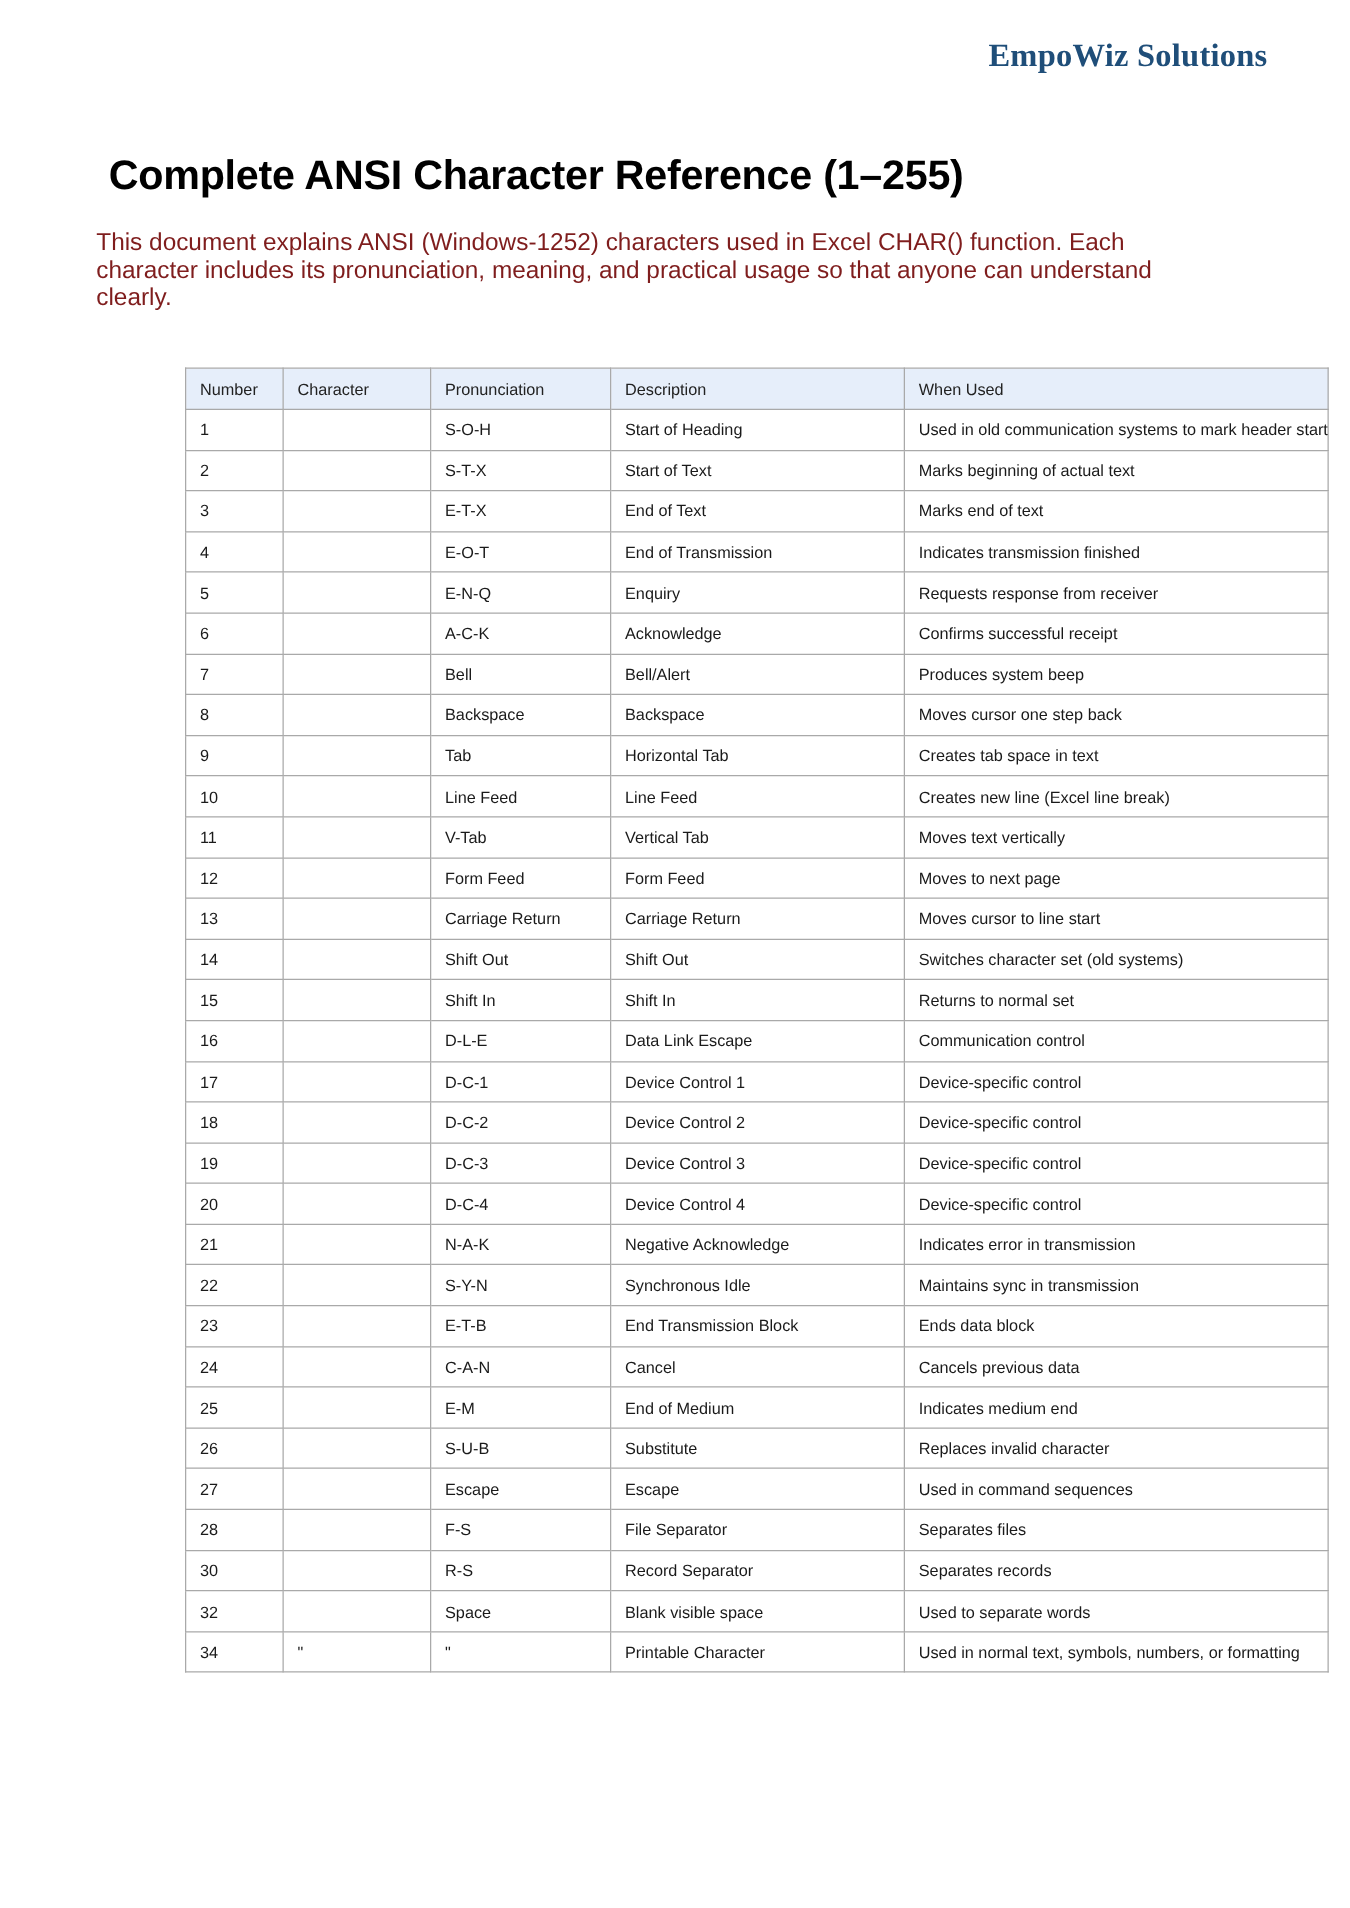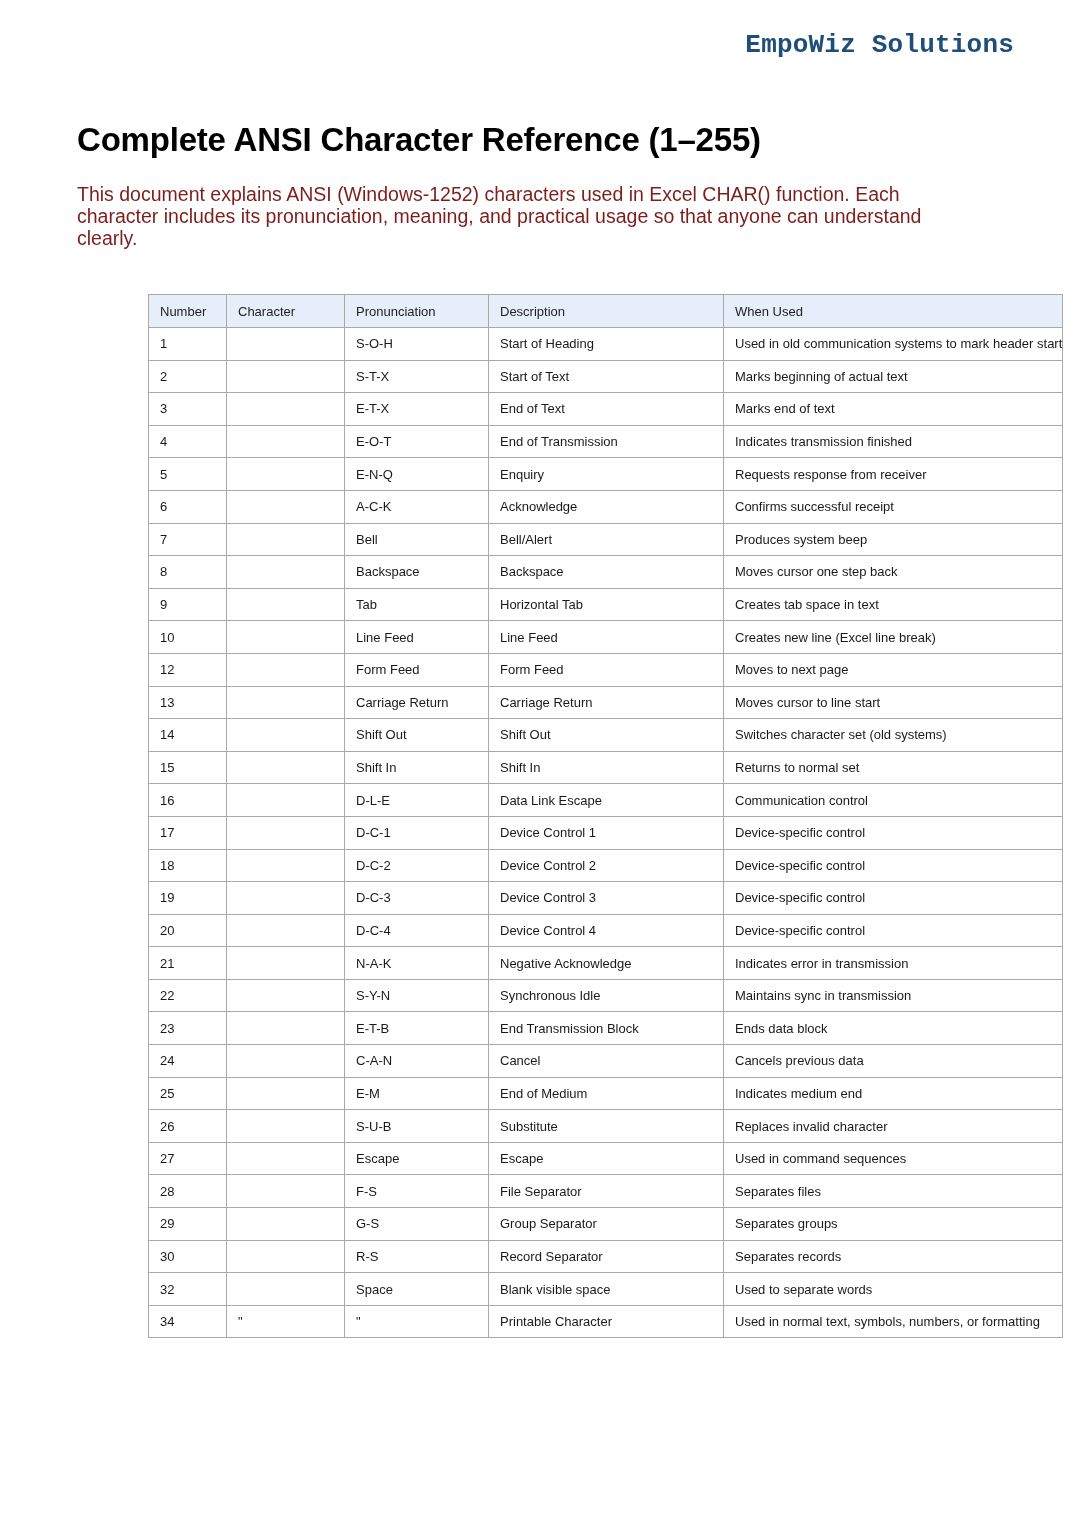--- a/index.html
+++ b/index.html
@@ -1,24 +1,24 @@
 <!DOCTYPE html>
 <html><head>
 <meta charset="utf-8">
 <style>
   * { box-sizing: border-box; margin: 0; padding: 0; }
   html, body { width: 1080px; height: 1526px; background: #ffffff; }
   body { position: relative; font-family: "Liberation Sans", sans-serif; color: #111; overflow: hidden; }
   .brand {
     position: absolute; top: 30px; right: 66px;
-    font-family: Liberation Mono, monospace; font-weight: bold;
+    font-family: Liberation Serif, serif; font-weight: bold;
     font-size: 26px; color: #1f4e79; letter-spacing: 0.2px;
   }
   .title {
-    position: absolute; top: 121px; left: 77px;
+    position: absolute; top: 121px; left: 87px;
     font-weight: bold; font-size: 33px; color: #000;
     letter-spacing: -0.2px;
   }
   .intro {
     position: absolute; top: 183px; left: 77px; width: 900px;
     font-size: 19.5px; line-height: 22px; color: #7f1d1d;
   }
   table.ref {
     position: absolute; top: 294px; left: 148px;
     border-collapse: collapse; table-layout: fixed;
@@ -126,20 +126,27 @@
         <td class="when">Creates tab space in text</td>
       </tr>
       <tr>
         <td>10</td>
         <td></td>
         <td>Line Feed</td>
         <td>Line Feed</td>
         <td class="when">Creates new line (Excel line break)</td>
       </tr>
       <tr>
+        <td>11</td>
+        <td></td>
+        <td>V-Tab</td>
+        <td>Vertical Tab</td>
+        <td class="when">Moves text vertically</td>
+      </tr>
+      <tr>
         <td>12</td>
         <td></td>
         <td>Form Feed</td>
         <td>Form Feed</td>
         <td class="when">Moves to next page</td>
       </tr>
       <tr>
         <td>13</td>
         <td></td>
         <td>Carriage Return</td>
@@ -243,27 +250,20 @@
         <td>Escape</td>
         <td>Escape</td>
         <td class="when">Used in command sequences</td>
       </tr>
       <tr>
         <td>28</td>
         <td></td>
         <td>F-S</td>
         <td>File Separator</td>
         <td class="when">Separates files</td>
-      </tr>
-      <tr>
-        <td>29</td>
-        <td></td>
-        <td>G-S</td>
-        <td>Group Separator</td>
-        <td class="when">Separates groups</td>
       </tr>
       <tr>
         <td>30</td>
         <td></td>
         <td>R-S</td>
         <td>Record Separator</td>
         <td class="when">Separates records</td>
       </tr>
       <tr>
         <td>32</td>

